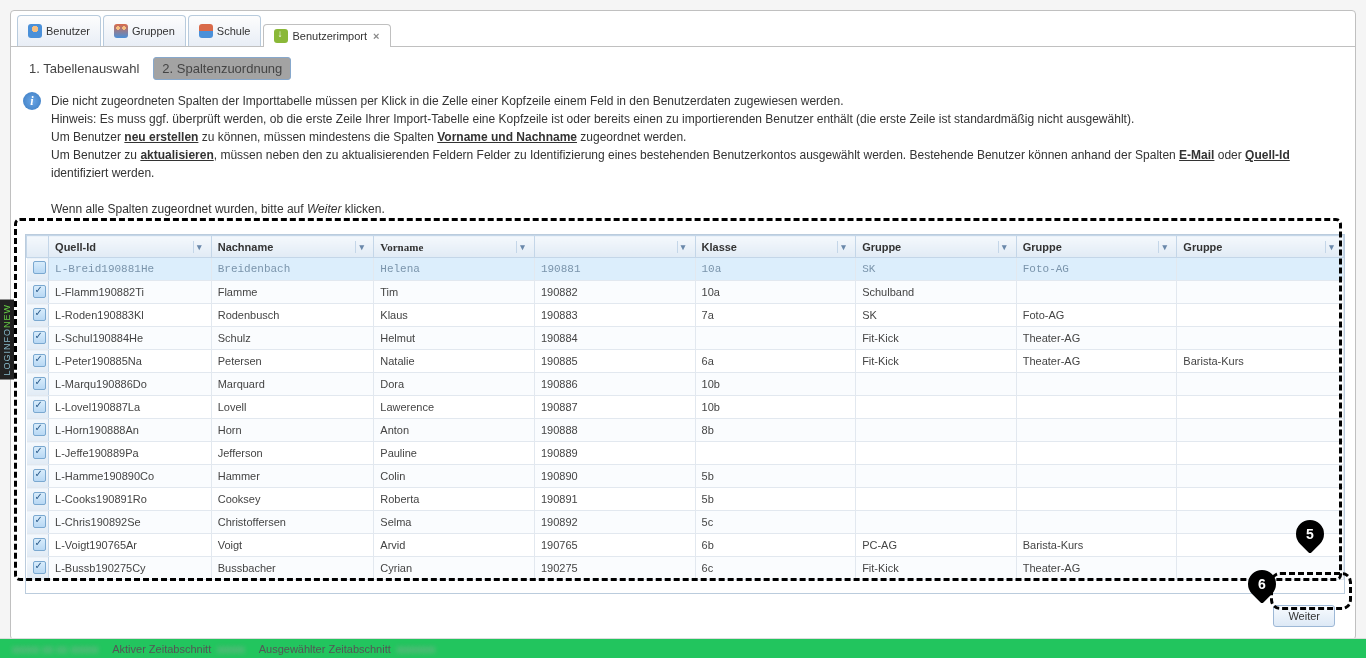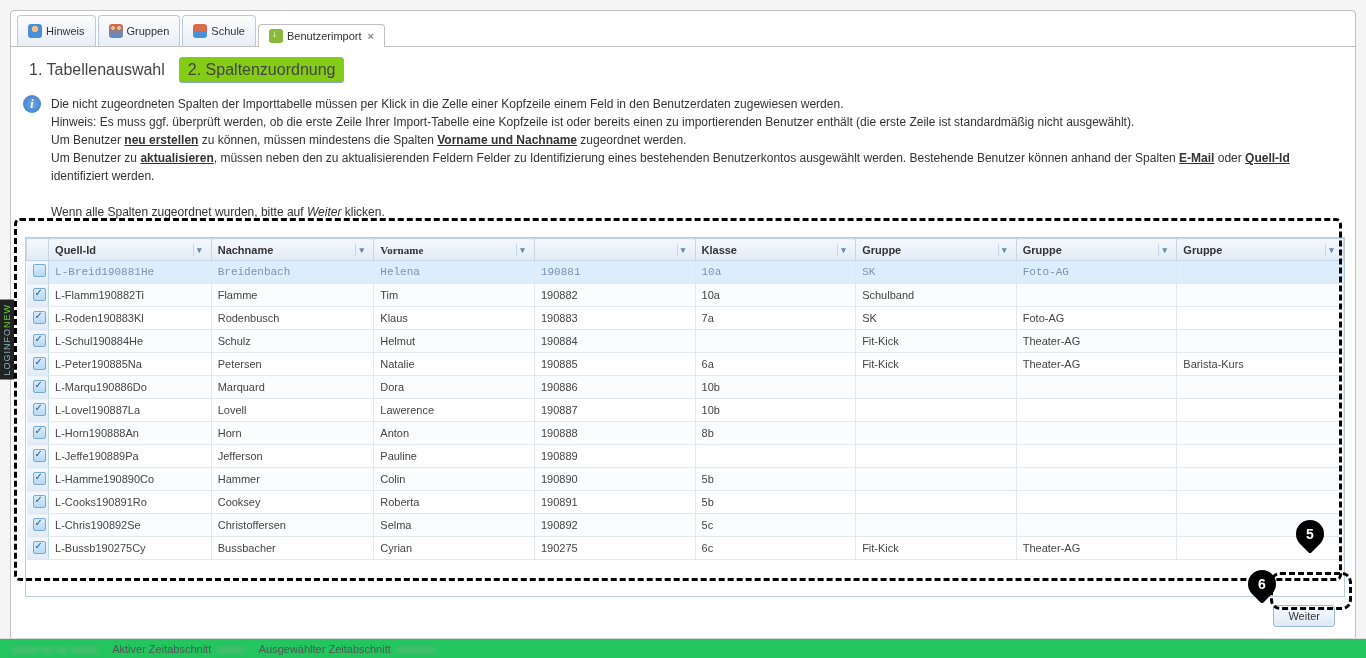--- a/index.html
+++ b/index.html
@@ -10,22 +10,22 @@
 .tab.active { background: #fff; border-color: #c0c0c0; position: relative; top: 1px; margin-top: 8px; }
 .tab .close { margin-left: 6px; color: #888; font-weight: bold; cursor: pointer; }
 .icon { display: inline-block; width: 14px; height: 14px; margin-right: 4px; }
 .icon-user { background: radial-gradient(circle at 7px 5px,#f8c080 0,#f8c080 3px,transparent 3px), linear-gradient(#4a90d9,#4a90d9); border-radius: 3px; }
 .icon-group { background: radial-gradient(circle at 4px 4px,#f8c080 0 2px,transparent 2px), radial-gradient(circle at 10px 4px,#f8c080 0 2px,transparent 2px), linear-gradient(#d96a4a,#4a90d9); border-radius: 3px; }
 .icon-school { background: linear-gradient(#d96a4a 50%,#4a90d9 50%); border-radius: 3px; }
 .icon-import { background: linear-gradient(#8ab838,#8ab838); border-radius: 3px; position: relative; }
 .icon-import::after { content: "↓"; position: absolute; color: #fff; font-size: 10px; left: 3px; top: -1px; }
 
 .steps { display: flex; padding: 10px 10px 6px 10px; align-items: center; }
-.step { font-size: 16px; color: #444; margin-right: 6px; padding: 3px 8px; }
-.step.active { border: 1px solid #87a8cc; background: #84cc16; border-radius: 3px; }
+.step { font-size: 13px; color: #444; margin-right: 6px; padding: 3px 8px; }
+.step.active { border: 1px solid #87a8cc; background: #a3a3a3; border-radius: 3px; }
 
 .info { display: flex; padding: 6px 12px 10px 12px; font-size: 12px; color: #333; line-height: 1.5; }
 .info-icon { width: 18px; height: 18px; border-radius: 50%; background: radial-gradient(circle,#6aa6e6,#3a7ac0); color: #fff; font-weight: bold; font-style: italic; font-family: serif; text-align: center; line-height: 18px; margin-right: 10px; flex-shrink: 0; }
 .info-text { flex: 1; }
 .info-text b { font-weight: bold; text-decoration: underline; }
 .info-text i { font-style: italic; }
 
 .table-wrap { margin: 6px 10px 0 14px; border: 1px solid #bcd; position: relative; height: 360px; }
 .table-scroll { overflow-y: auto; height: 100%; }
 table { border-collapse: collapse; width: 100%; table-layout: fixed; }
@@ -61,21 +61,21 @@
 .side-tag .g { color: #6c4; }
 </style>
 </head>
 <body>
 
 <div class="app">
 
   <div class="tabs" id="tabs">
       <div class="tab">
         <span class="icon icon-user"></span>
-        <span>Hinweis</span>
+        <span>Benutzer</span>
       </div>
       <div class="tab">
         <span class="icon icon-group"></span>
         <span>Gruppen</span>
       </div>
       <div class="tab">
         <span class="icon icon-school"></span>
         <span>Schule</span>
       </div>
       <div class="tab active">
@@ -245,20 +245,31 @@
               <td>Christoffersen</td>
               <td>Selma</td>
               <td>190892</td>
               <td>5c</td>
               <td></td>
               <td></td>
               <td></td>
             </tr>
             <tr>
               <td class="chk-col"><span class="chk"></span></td>
+              <td>L-Voigt190765Ar</td>
+              <td>Voigt</td>
+              <td>Arvid</td>
+              <td>190765</td>
+              <td>6b</td>
+              <td>PC-AG</td>
+              <td>Barista-Kurs</td>
+              <td></td>
+            </tr>
+            <tr>
+              <td class="chk-col"><span class="chk"></span></td>
               <td>L-Bussb190275Cy</td>
               <td>Bussbacher</td>
               <td>Cyrian</td>
               <td>190275</td>
               <td>6c</td>
               <td>Fit-Kick</td>
               <td>Theater-AG</td>
               <td></td>
             </tr>
           </tbody>

